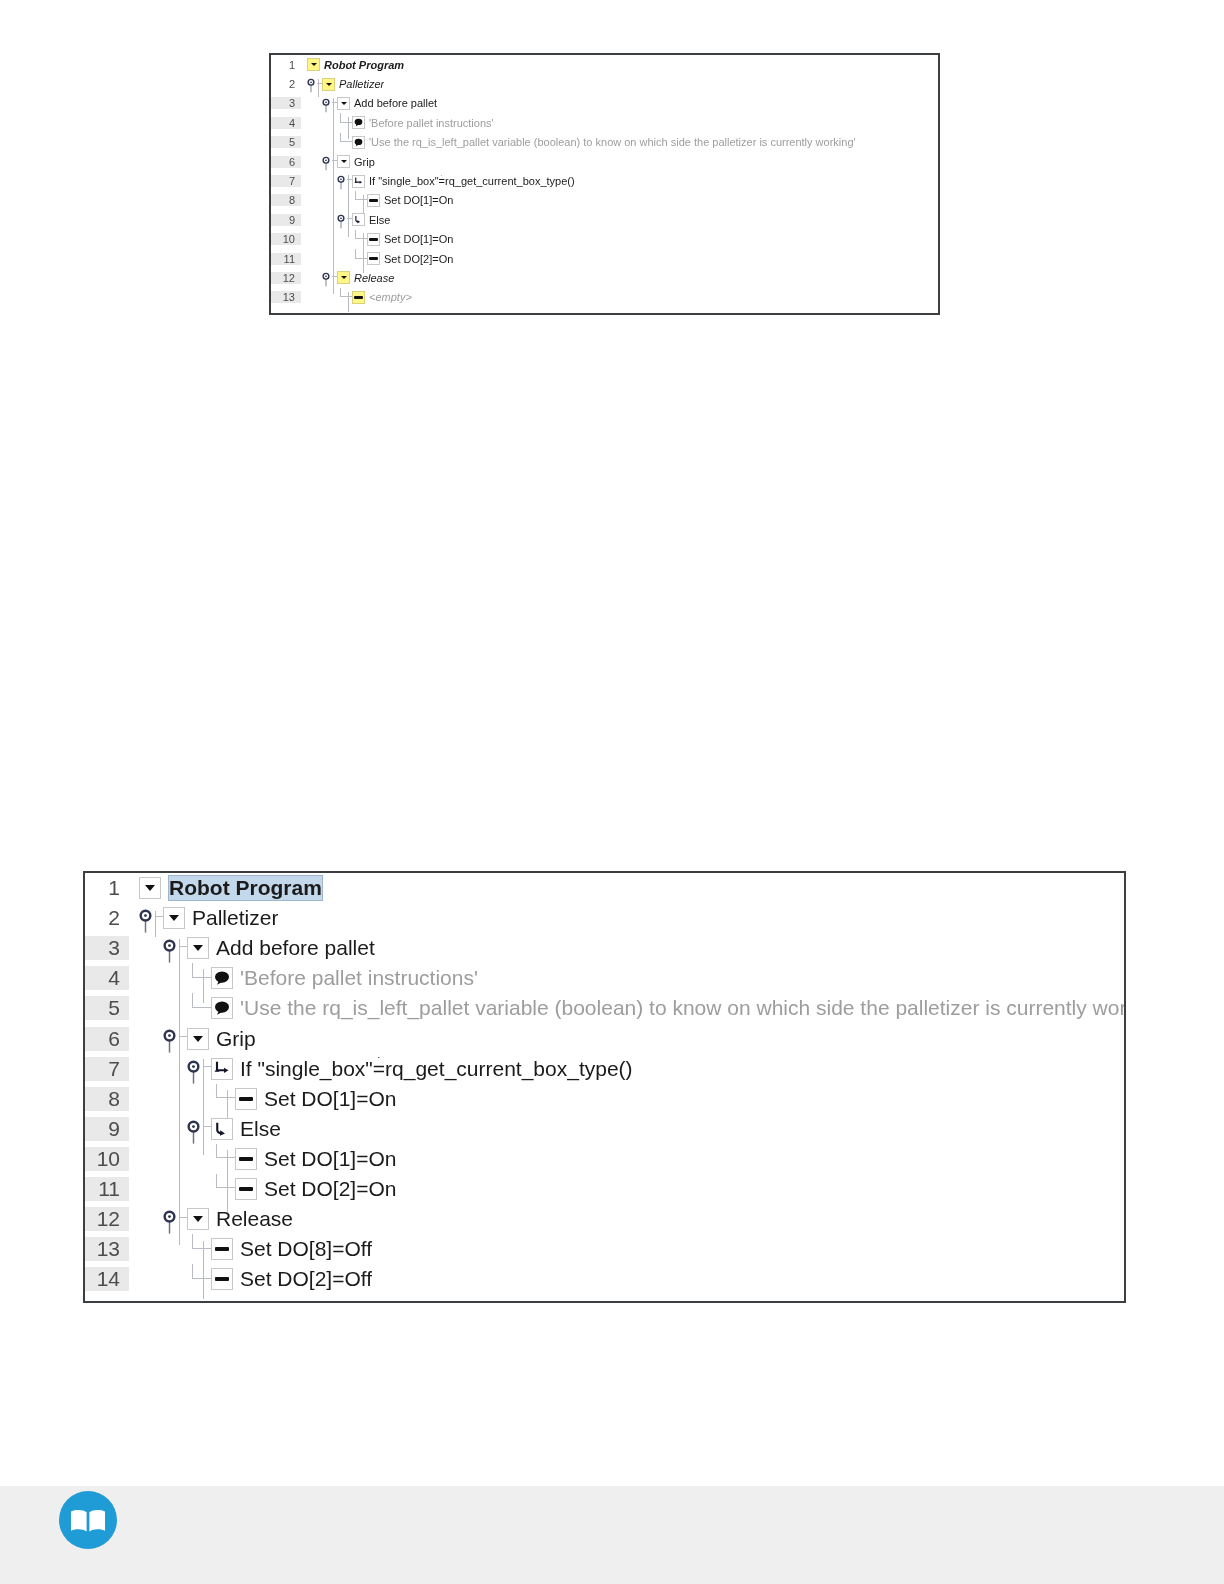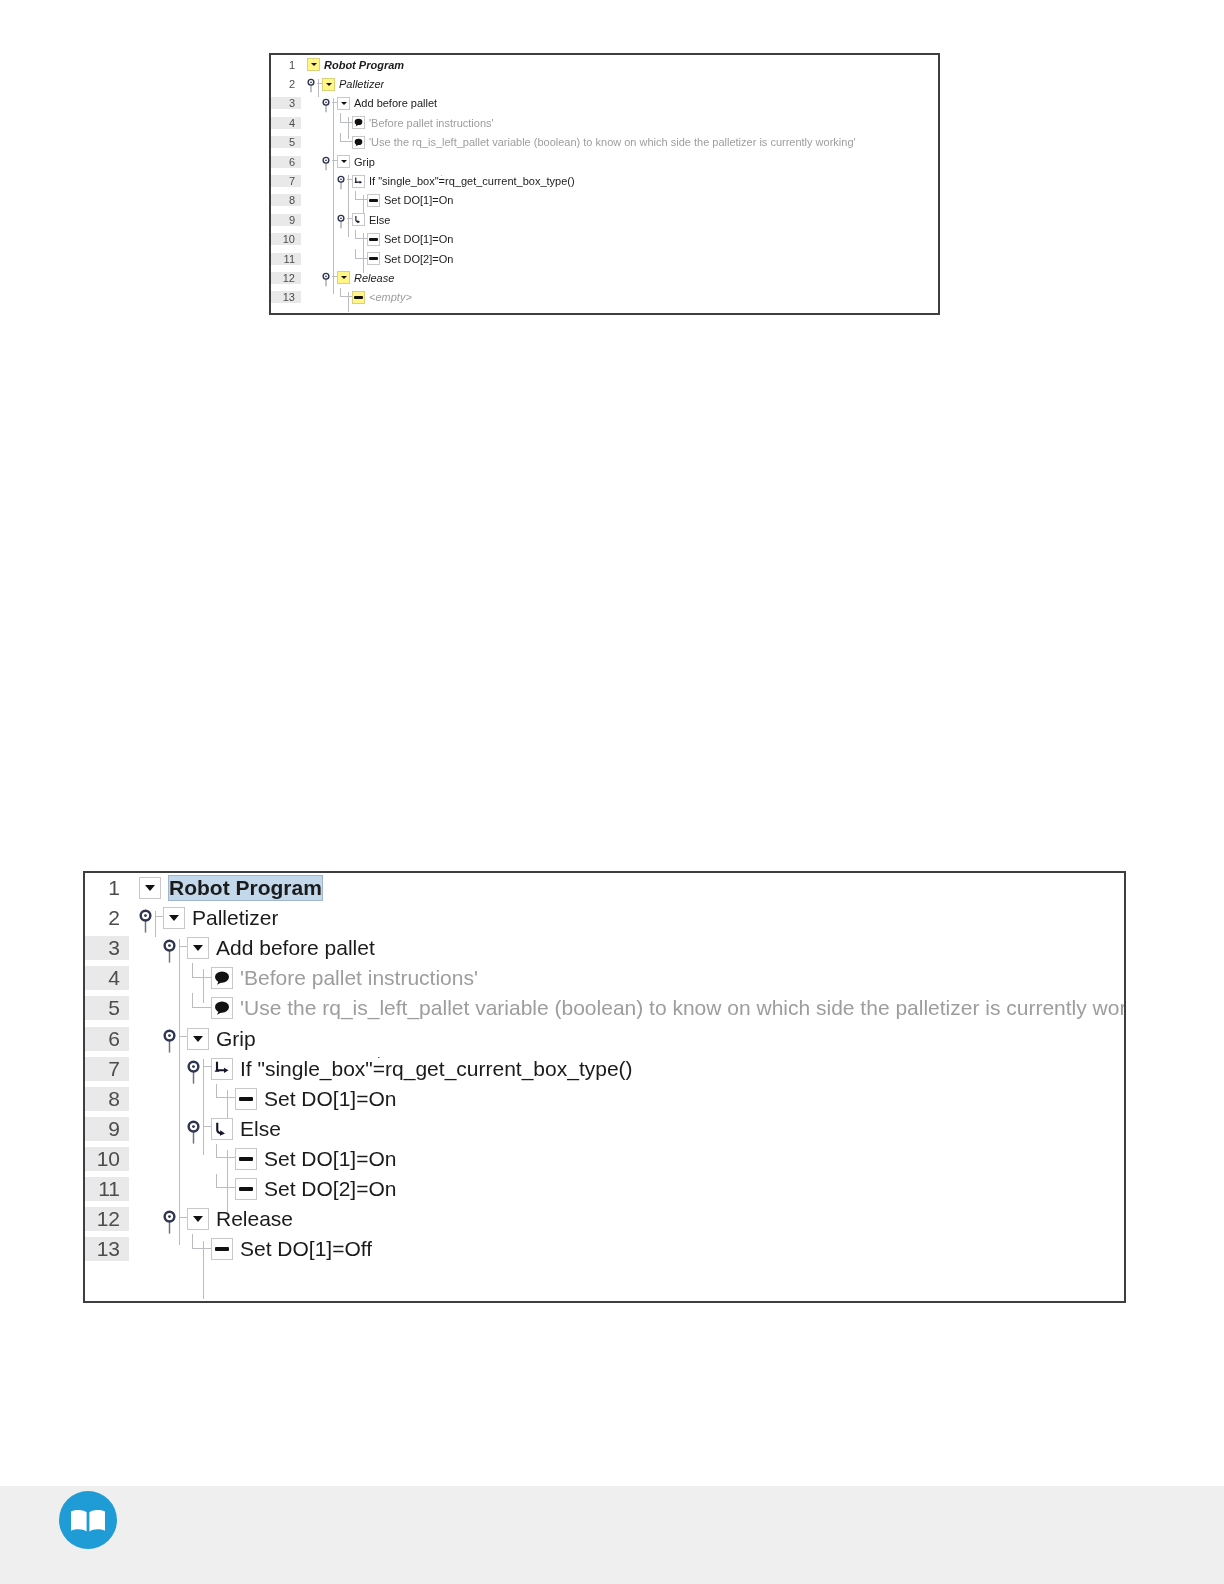--- a/index.html
+++ b/index.html
@@ -622,21 +622,35 @@
         <div class="gutter shaded">13</div>
         <div class="row-body">
           <div class="indent" style="width: 82px; height: 30.1px;">
             <span class="elbow" style="left: 63.28px; width: 18.72px; top: 0px; height: 13.545px;"></span>
           </div>
           <span class="nicon">
             <span style="display: inline-flex; align-items: center; justify-content: center; width: 100%; height: 100%;">
               <span class="g-bar" style="width: 13.64px; height: 4.4px;"></span>
             </span>
           </span>
-          <span class="label ">Set DO[1]=Off</span>
+          <span class="label ">Set DO[8]=Off</span>
+        </div>
+      </div>
+      <div class="tree-row">
+        <div class="gutter shaded">14</div>
+        <div class="row-body">
+          <div class="indent" style="width: 82px; height: 30.1px;">
+            <span class="elbow" style="left: 63.28px; width: 18.72px; top: 0px; height: 13.545px;"></span>
+          </div>
+          <span class="nicon">
+            <span style="display: inline-flex; align-items: center; justify-content: center; width: 100%; height: 100%;">
+              <span class="g-bar" style="width: 13.64px; height: 4.4px;"></span>
+            </span>
+          </span>
+          <span class="label ">Set DO[2]=Off</span>
         </div>
       </div>
     </div>
 <span class="vline" style="left: 70px; top: 38px; height: 26px; bottom: auto;"></span>
     <span class="vline" style="left: 94px; top: 66px; height: 306px; bottom: auto;"></span>
     <span class="vline" style="left: 118px; top: 96px; height: 34px; bottom: auto;"></span>
     <span class="vline" style="left: 118px; top: 186px; height: 96px; bottom: auto;"></span>
     <span class="vline" style="left: 142px; top: 217px; height: 30px; bottom: auto;"></span>
     <span class="vline" style="left: 142px; top: 277px; height: 62px; bottom: auto;"></span>
     <span class="vline" style="left: 118px; top: 368px; height: 58px; bottom: auto;"></span>

